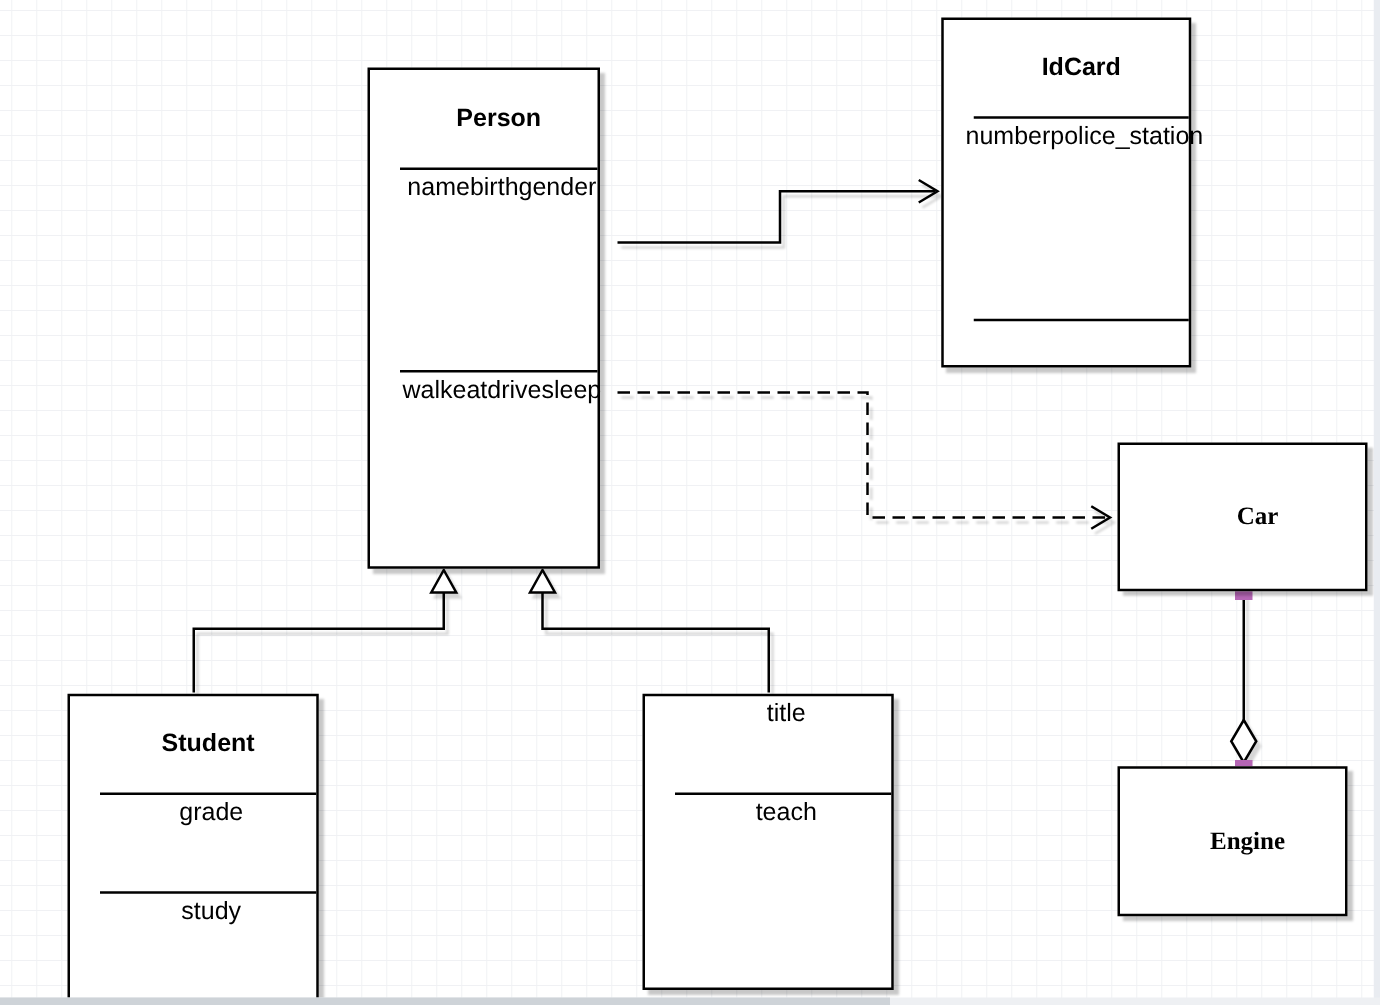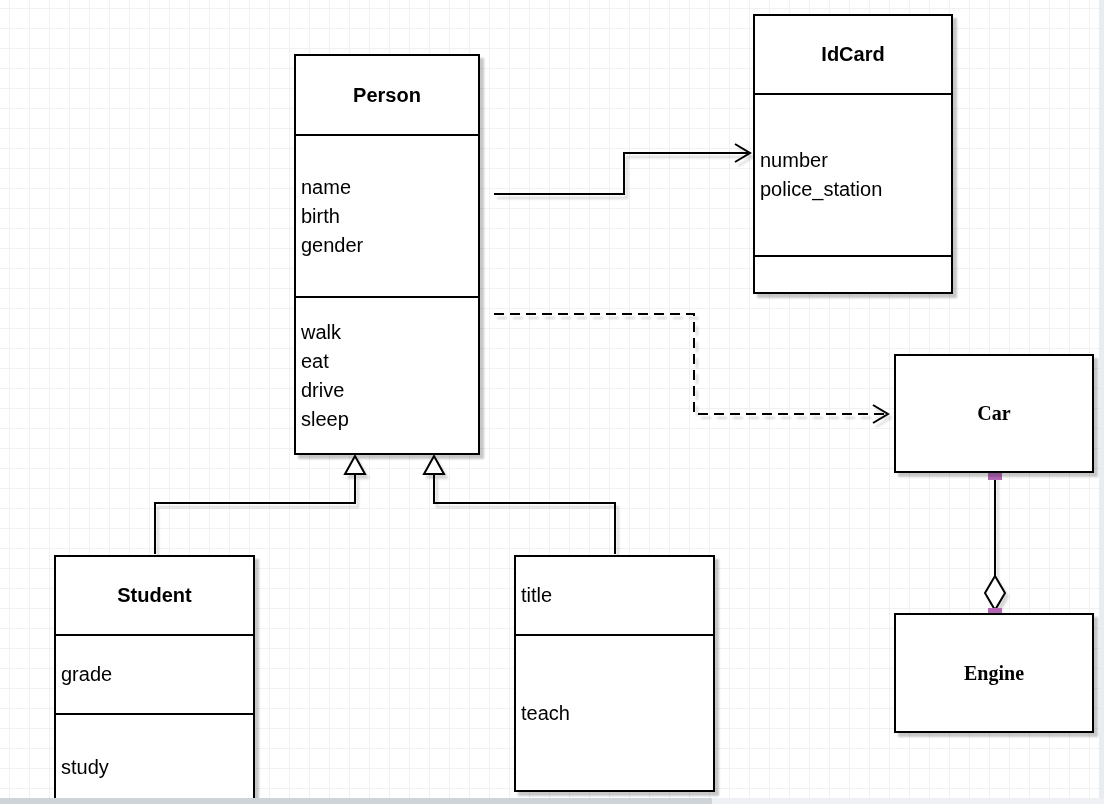--- a/index.html
+++ b/index.html
@@ -32,35 +32,36 @@
 
   .uml-box {
     position: absolute;
     box-sizing: border-box;
     background: #fff;
     border: 2px solid #000;
     box-shadow: 4px 4px 2px rgba(0,0,0,0.22);
     display: flex;
     flex-direction: column;
     color: #000;
+    padding-left: 24px;
   }
   .uml-title {
     flex: 0 0 auto;
     display: flex;
     align-items: center;
     justify-content: center;
     font-weight: bold;
     font-size: 20px;
   }
   .uml-title.divided { border-bottom: 2px solid #000; }
   .uml-title.fill { flex: 1 1 auto; font-family: Liberation Serif, serif; }
   .uml-section {
     box-sizing: border-box;
     display: flex;
-    flex-direction: column;
+    flex-direction: row;
     justify-content: center;
     padding-left: 5px;
     font-size: 20px;
     line-height: 29px;
   }
   .uml-section.divided { border-bottom: 2px solid #000; }
   .uml-section.fill { flex: 1 1 auto; }
 
   .vscroll {
     position: absolute;
@@ -131,21 +132,21 @@
       <div>number</div>
       <div>police_station</div>
     </div>
     <div class="uml-section fill"></div>
   </div>
 
   <div class="uml-box" style="left:894px; top:354px; width:200px; height:119px">
     <div class="uml-title fill">Car</div>
   </div>
 
-  <div class="uml-box" style="left:894px; top:613px; width:200px; height:120px">
+  <div class="uml-box" style="left:894px; top:613px; width:184px; height:120px">
     <div class="uml-title fill">Engine</div>
   </div>
 
   <div class="uml-box" style="left:54px; top:555px; width:201px; height:267px">
     <div class="uml-title divided" style="height:77px">Student</div>
     <div class="uml-section divided" style="height:79px">
       <div>grade</div>
     </div>
     <div class="uml-section fill">
       <div>study</div>

